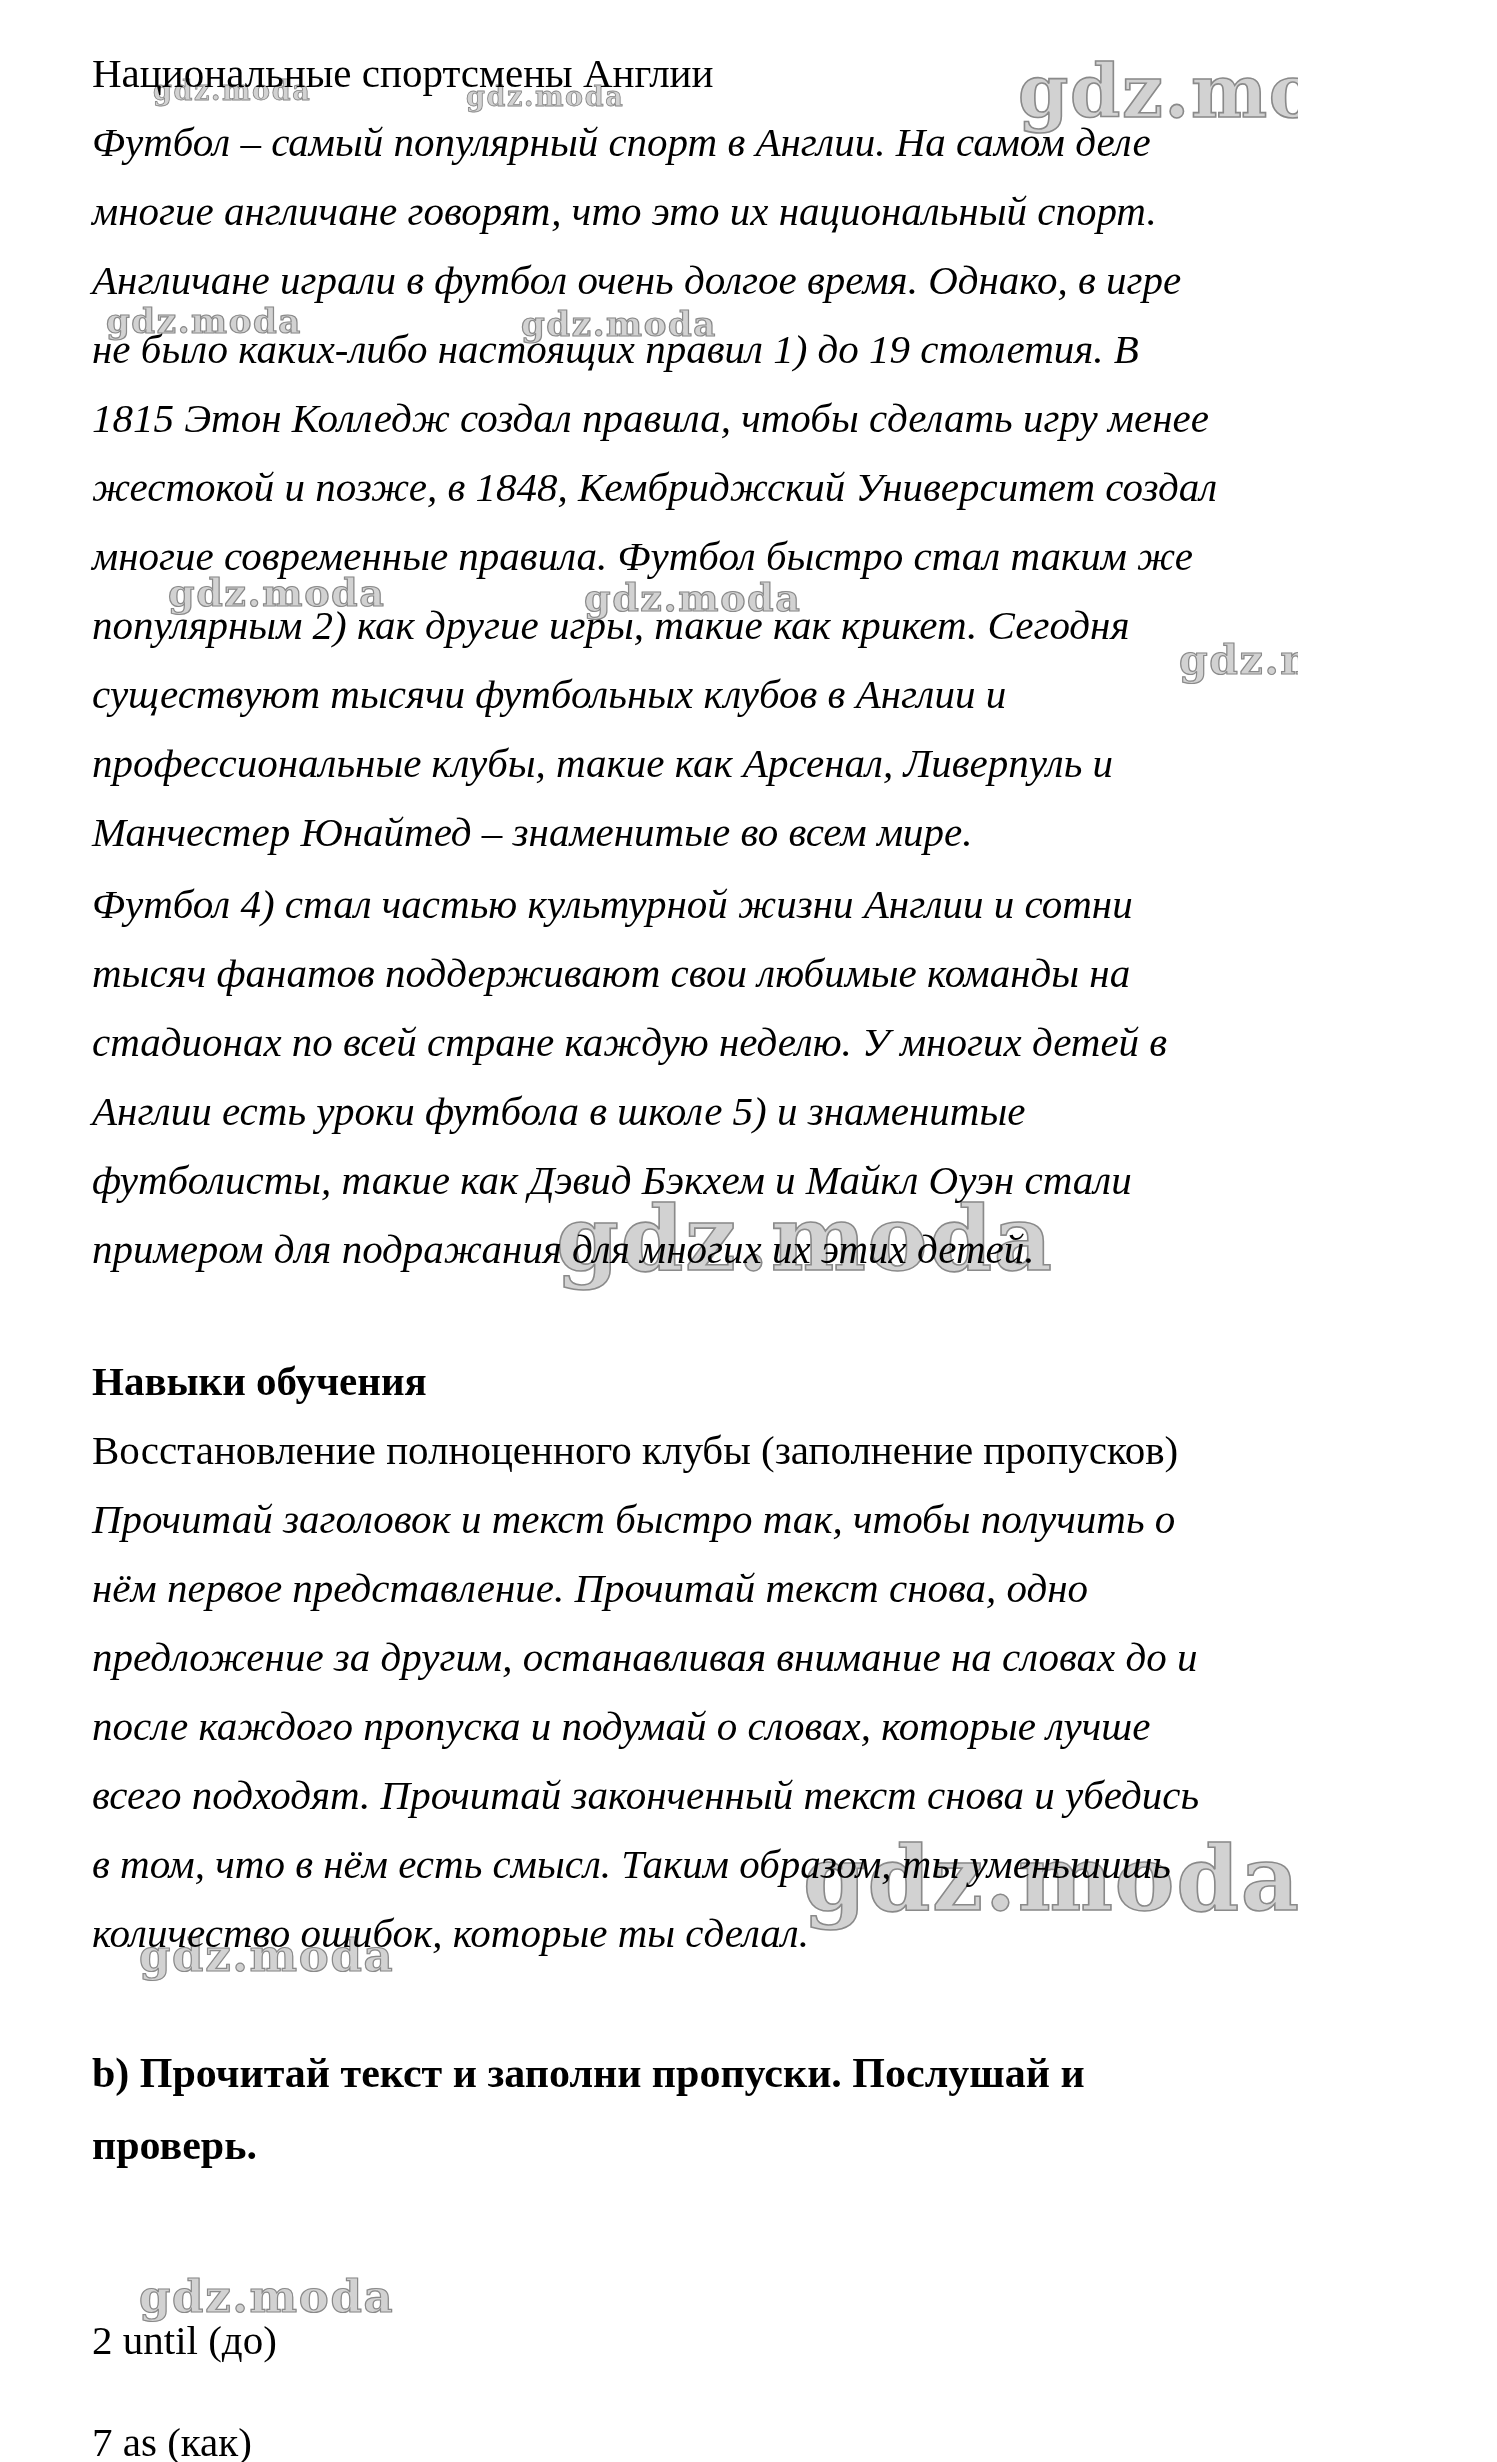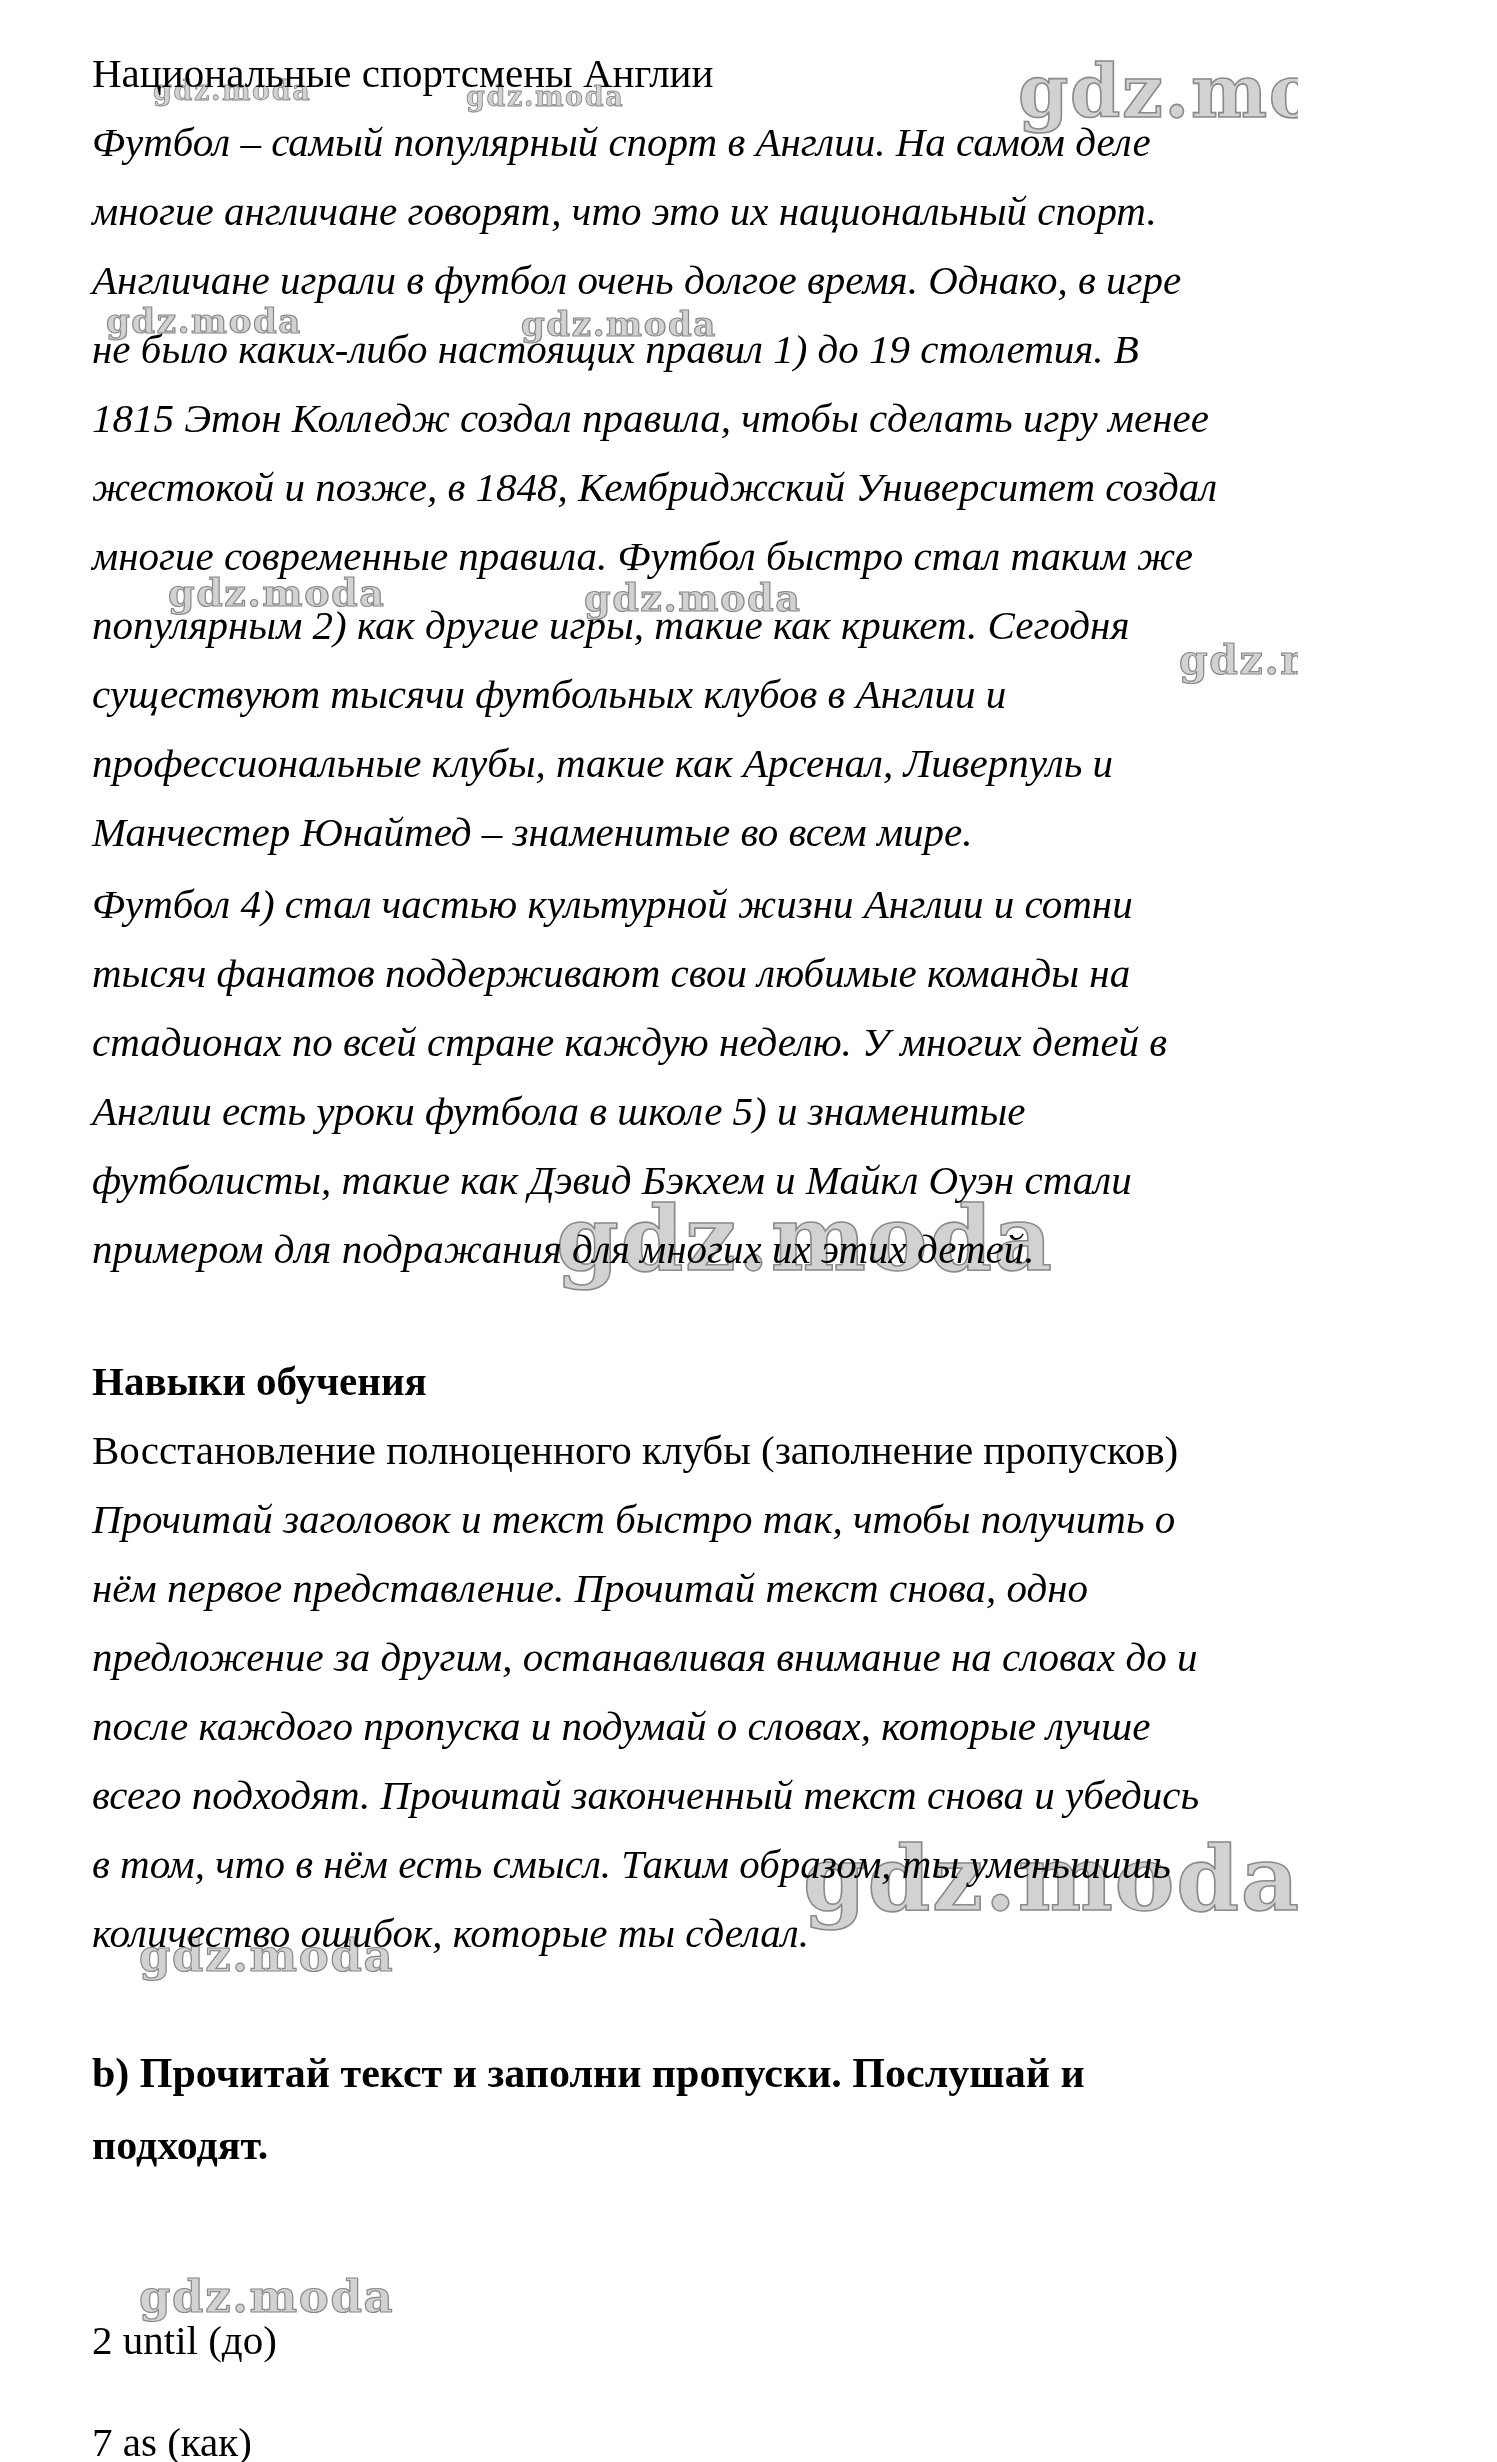--- a/index.html
+++ b/index.html
@@ -111,21 +111,21 @@
     <p class="para">Футбол – самый популярный спорт в Англии. На самом деле многие англичане говорят, что это их национальный спорт. Англичане играли в футбол очень долгое время. Однако, в игре не было каких-либо настоящих правил 1) до 19 столетия. В 1815 Этон Колледж создал правила, чтобы сделать игру менее жестокой и позже, в 1848, Кембриджский Университет создал многие современные правила. Футбол быстро стал таким же популярным 2) как другие игры, такие как крикет. Сегодня существуют тысячи футбольных клубов в Англии и профессиональные клубы, такие как Арсенал, Ливерпуль и Манчестер Юнайтед – знаменитые во всем мире.</p>
 
     <p class="para">Футбол 4) стал частью культурной жизни Англии и сотни тысяч фанатов поддерживают свои любимые команды на стадионах по всей стране каждую неделю. У многих детей в Англии есть уроки футбола в школе 5) и знаменитые футболисты, такие как Дэвид Бэкхем и Майкл Оуэн стали примером для подражания для многих их этих детей.</p>
 
     <h2 class="skills-heading">Навыки обучения</h2>
 
     <p class="skills-intro">Восстановление полноценного клубы (заполнение пропусков)</p>
 
     <p class="para">Прочитай заголовок и текст быстро так, чтобы получить о нём первое представление. Прочитай текст снова, одно предложение за другим, останавливая внимание на словах до и после каждого пропуска и подумай о словах, которые лучше всего подходят. Прочитай законченный текст снова и убедись в том, что в нём есть смысл. Таким образом, ты уменьшишь количество ошибок, которые ты сделал.</p>
 
-    <p class="task-line">b) Прочитай текст и заполни пропуски. Послушай и подходят.</p>
+    <p class="task-line">b) Прочитай текст и заполни пропуски. Послушай и проверь.</p>
 
     <p class="answer-1">2 until (до)</p>
 
     <p class="answer-2">7 as (как)</p>
 
   </div>
 </div>
 
 
 </body></html>

